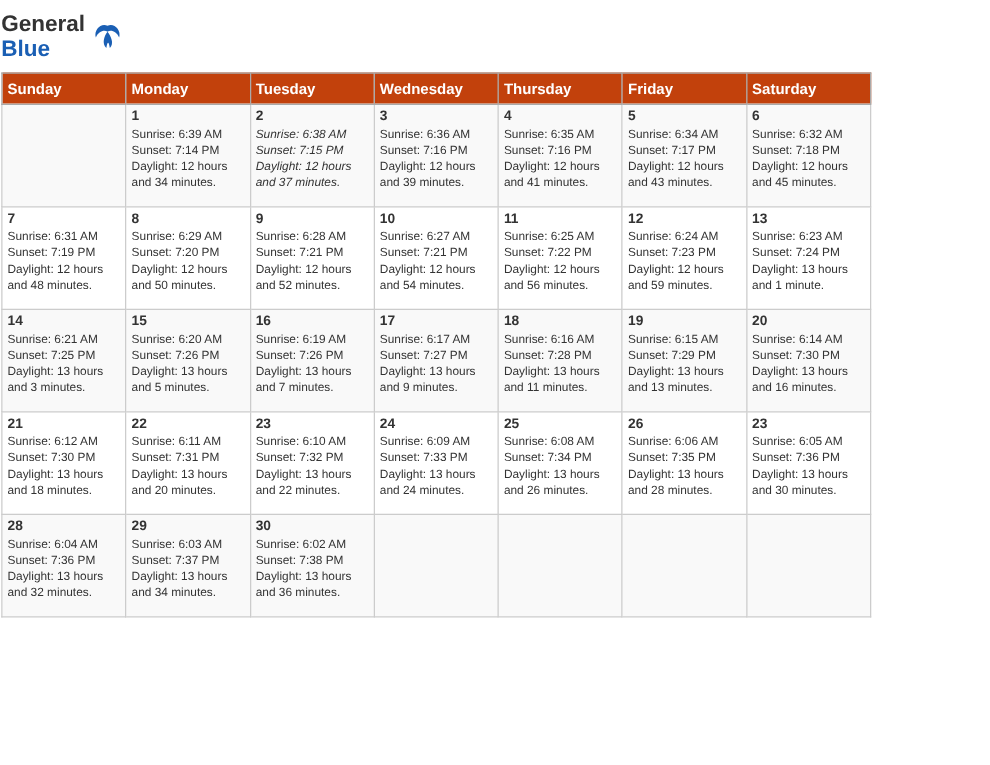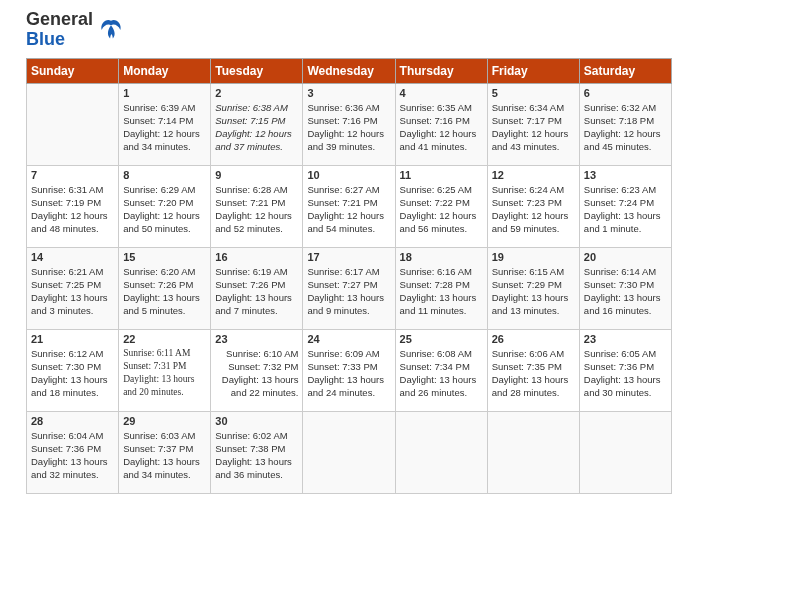--- a/index.html
+++ b/index.html
@@ -5,21 +5,21 @@
     * { margin: 0; padding: 0; box-sizing: border-box; }
     body {
       font-family: Arial, sans-serif;
       background: #fff;
       width: 792px;
       height: 612px;
       overflow: hidden;
     }
     .container {
       width: 698px;
-      padding: 10px 26px;
+      padding: 10px 1px;
     }
     .header {
       display: flex;
       justify-content: space-between;
       align-items: flex-start;
       margin-bottom: 8px;
     }
     .logo {
       display: flex;
       align-items: center;
@@ -270,28 +270,28 @@
         <tr>
           <td>
             <span class="day-number">21</span>
             <div class="day-info" style="white-space: pre-line;">Sunrise: 6:12 AM
 Sunset: 7:30 PM
 Daylight: 13 hours
 and 18 minutes.</div>
           </td>
           <td>
             <span class="day-number">22</span>
-            <div class="day-info" style="white-space: pre-line; font-family: Liberation Serif, serif;">Sunrise: 6:11 AM
+            <div class="day-info" style="white-space: pre-line;">Sunrise: 6:11 AM
 Sunset: 7:31 PM
 Daylight: 13 hours
 and 20 minutes.</div>
           </td>
           <td>
             <span class="day-number">23</span>
-            <div class="day-info" style="white-space: pre-line; text-align: right;">Sunrise: 6:10 AM
+            <div class="day-info" style="white-space: pre-line;">Sunrise: 6:10 AM
 Sunset: 7:32 PM
 Daylight: 13 hours
 and 22 minutes.</div>
           </td>
           <td>
             <span class="day-number">24</span>
             <div class="day-info" style="white-space: pre-line;">Sunrise: 6:09 AM
 Sunset: 7:33 PM
 Daylight: 13 hours
 and 24 minutes.</div>

